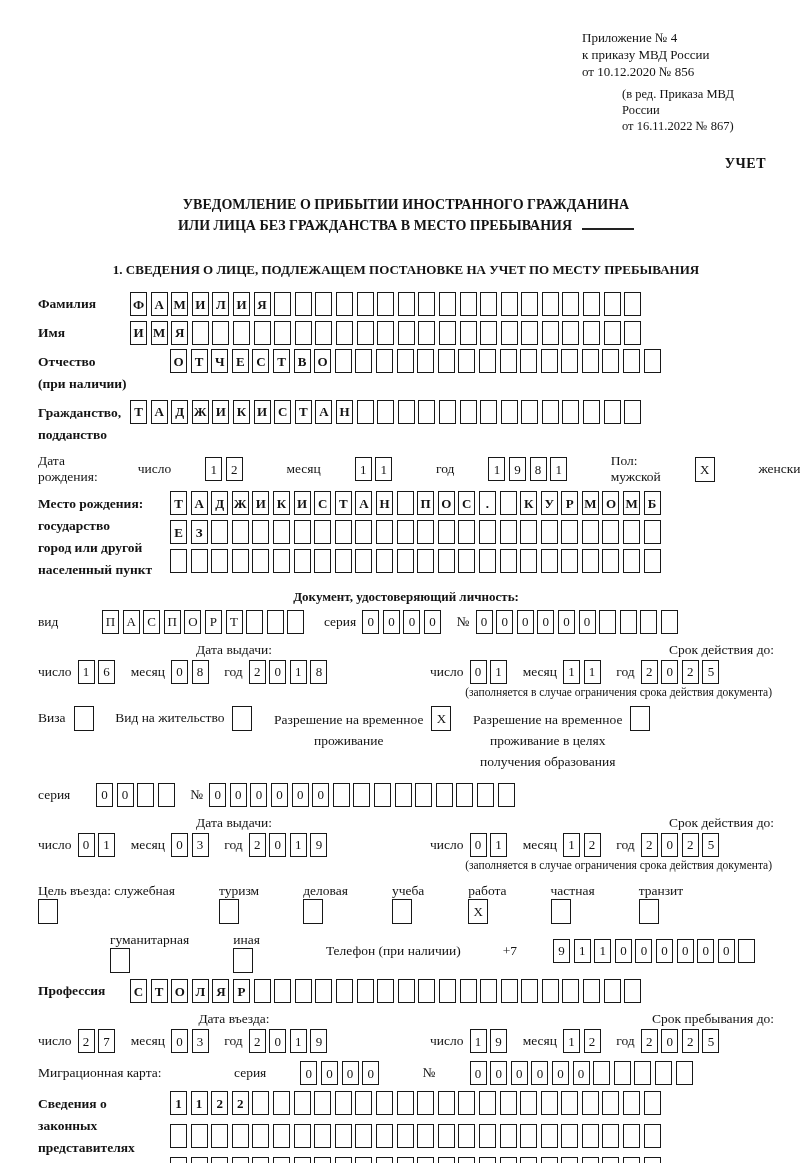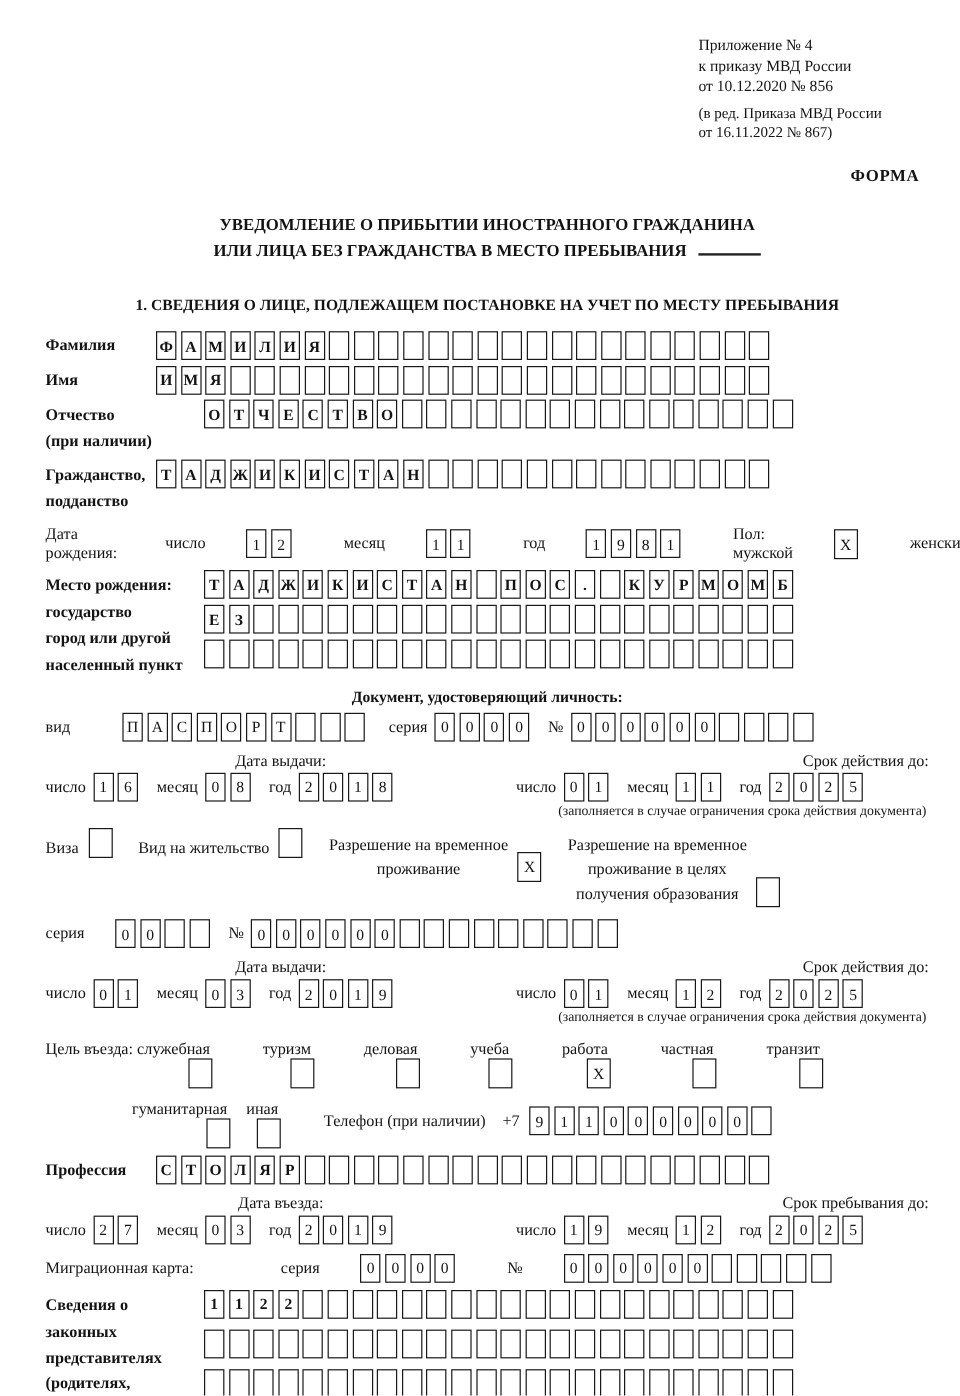--- a/index.html
+++ b/index.html
@@ -3,21 +3,21 @@
 <meta charset="utf-8">
 <style>
   * { box-sizing: border-box; }
   html,body { margin:0; padding:0; background:#fff; }
   body { width:800px; height:1163px; overflow:hidden; color:#131313;
          font-family:"Liberation Serif", serif; font-size:13.5px; }
   .sheet { width:800px; height:1163px; padding:30px 26px 0 38px; }
 
   
   .ref { margin-left:544px; font-size:13px; line-height:1.3; }
-  .ref .amend { margin-top:5px; font-size:12.5px; }
+  .ref .amend { margin-top:5px; font-size:12.5px;margin-left:40px; }
   .forma { text-align:right; padding-right:8px; font-weight:bold; font-size:14px; margin-top:22px; letter-spacing:.5px; }
 
   .title { text-align:center; font-weight:bold; font-size:14px; margin-top:22px; line-height:1.5; }
   .blank { display:inline-block; width:52px; border-bottom:2px solid #222; height:12px; margin-left:10px; }
   .section-h { text-align:center; font-weight:bold; font-size:13px; margin-top:26px; margin-bottom:14px; }
 
   
   .cells { display:inline-flex; flex-wrap:nowrap; }
   .box { flex:none; width:17px; height:24px; border:1.6px solid #181818; margin-right:3.6px;
          display:inline-flex; align-items:center; justify-content:center;
@@ -42,48 +42,48 @@
   .dates-hdr .dh-left { width:392px; text-align:center; }
   .dates-hdr .dh-right { flex:1; text-align:right; }
   .dates-row { display:flex; margin-top:2px; }
   .dates-row .d-left { width:392px; display:flex; align-items:center; }
   .dates-row .d-right { flex:1; display:flex; align-items:center; }
   .note-right { text-align:right; font-size:11.5px; margin-top:2px; padding-right:2px; }
 
   .para { margin-top:10px; line-height:1.65; }
 
   .permits { display:flex; align-items:flex-start; margin-top:8px; }
-  .opt { display:inline-flex; align-items:flex-end; }
+  .opt { display:inline-flex; align-items:flex-start; }
   .opt .otxt { padding-top:4px; margin-right:8px; }
   .opt .txtc { text-align:center; line-height:1.55; padding-top:4px; margin-right:8px; }
   .permits .opt { margin-right:18px; }
   .permits .opt:last-child { margin-right:0; }
 
-  .purpose2 { margin-left:72px; }
+  .purpose2 { margin-left:72px;gap:28px; }
   .purpose .opt { margin-right:10px;flex-direction:column; }
   .purpose .otxt { margin-right:6px; }
   .prefix { font-size:13.5px; margin:0 8px 0 14px; }
   .mt6 { margin-top:6px; } .mt8 { margin-top:8px;gap:28px; } .mt10 { margin-top:10px; }
 </style>
 </head>
 <body>
 
 <div class="sheet">
 
   <div class="ref">
     <div>Приложение № 4</div>
     <div>к приказу МВД России</div>
     <div>от 10.12.2020 № 856</div>
     <div class="amend">
       <div>(в ред. Приказа МВД России</div>
       <div>от 16.11.2022 № 867)</div>
     </div>
   </div>
 
-  <div class="forma">ФОРМА</div>
+  <div class="forma">УЧЕТ</div>
 
   <div class="title">
     <div>УВЕДОМЛЕНИЕ О ПРИБЫТИИ ИНОСТРАННОГО ГРАЖДАНИНА</div>
     <div><span>ИЛИ ЛИЦА БЕЗ ГРАЖДАНСТВА В МЕСТО ПРЕБЫВАНИЯ</span><span class="blank"></span></div>
   </div>
 
   <div class="section-h">1. СВЕДЕНИЯ О ЛИЦЕ, ПОДЛЕЖАЩЕМ ПОСТАНОВКЕ НА УЧЕТ ПО МЕСТУ ПРЕБЫВАНИЯ</div>
 
   <div class="row">
     <span class="lbl w92">Фамилия</span>

